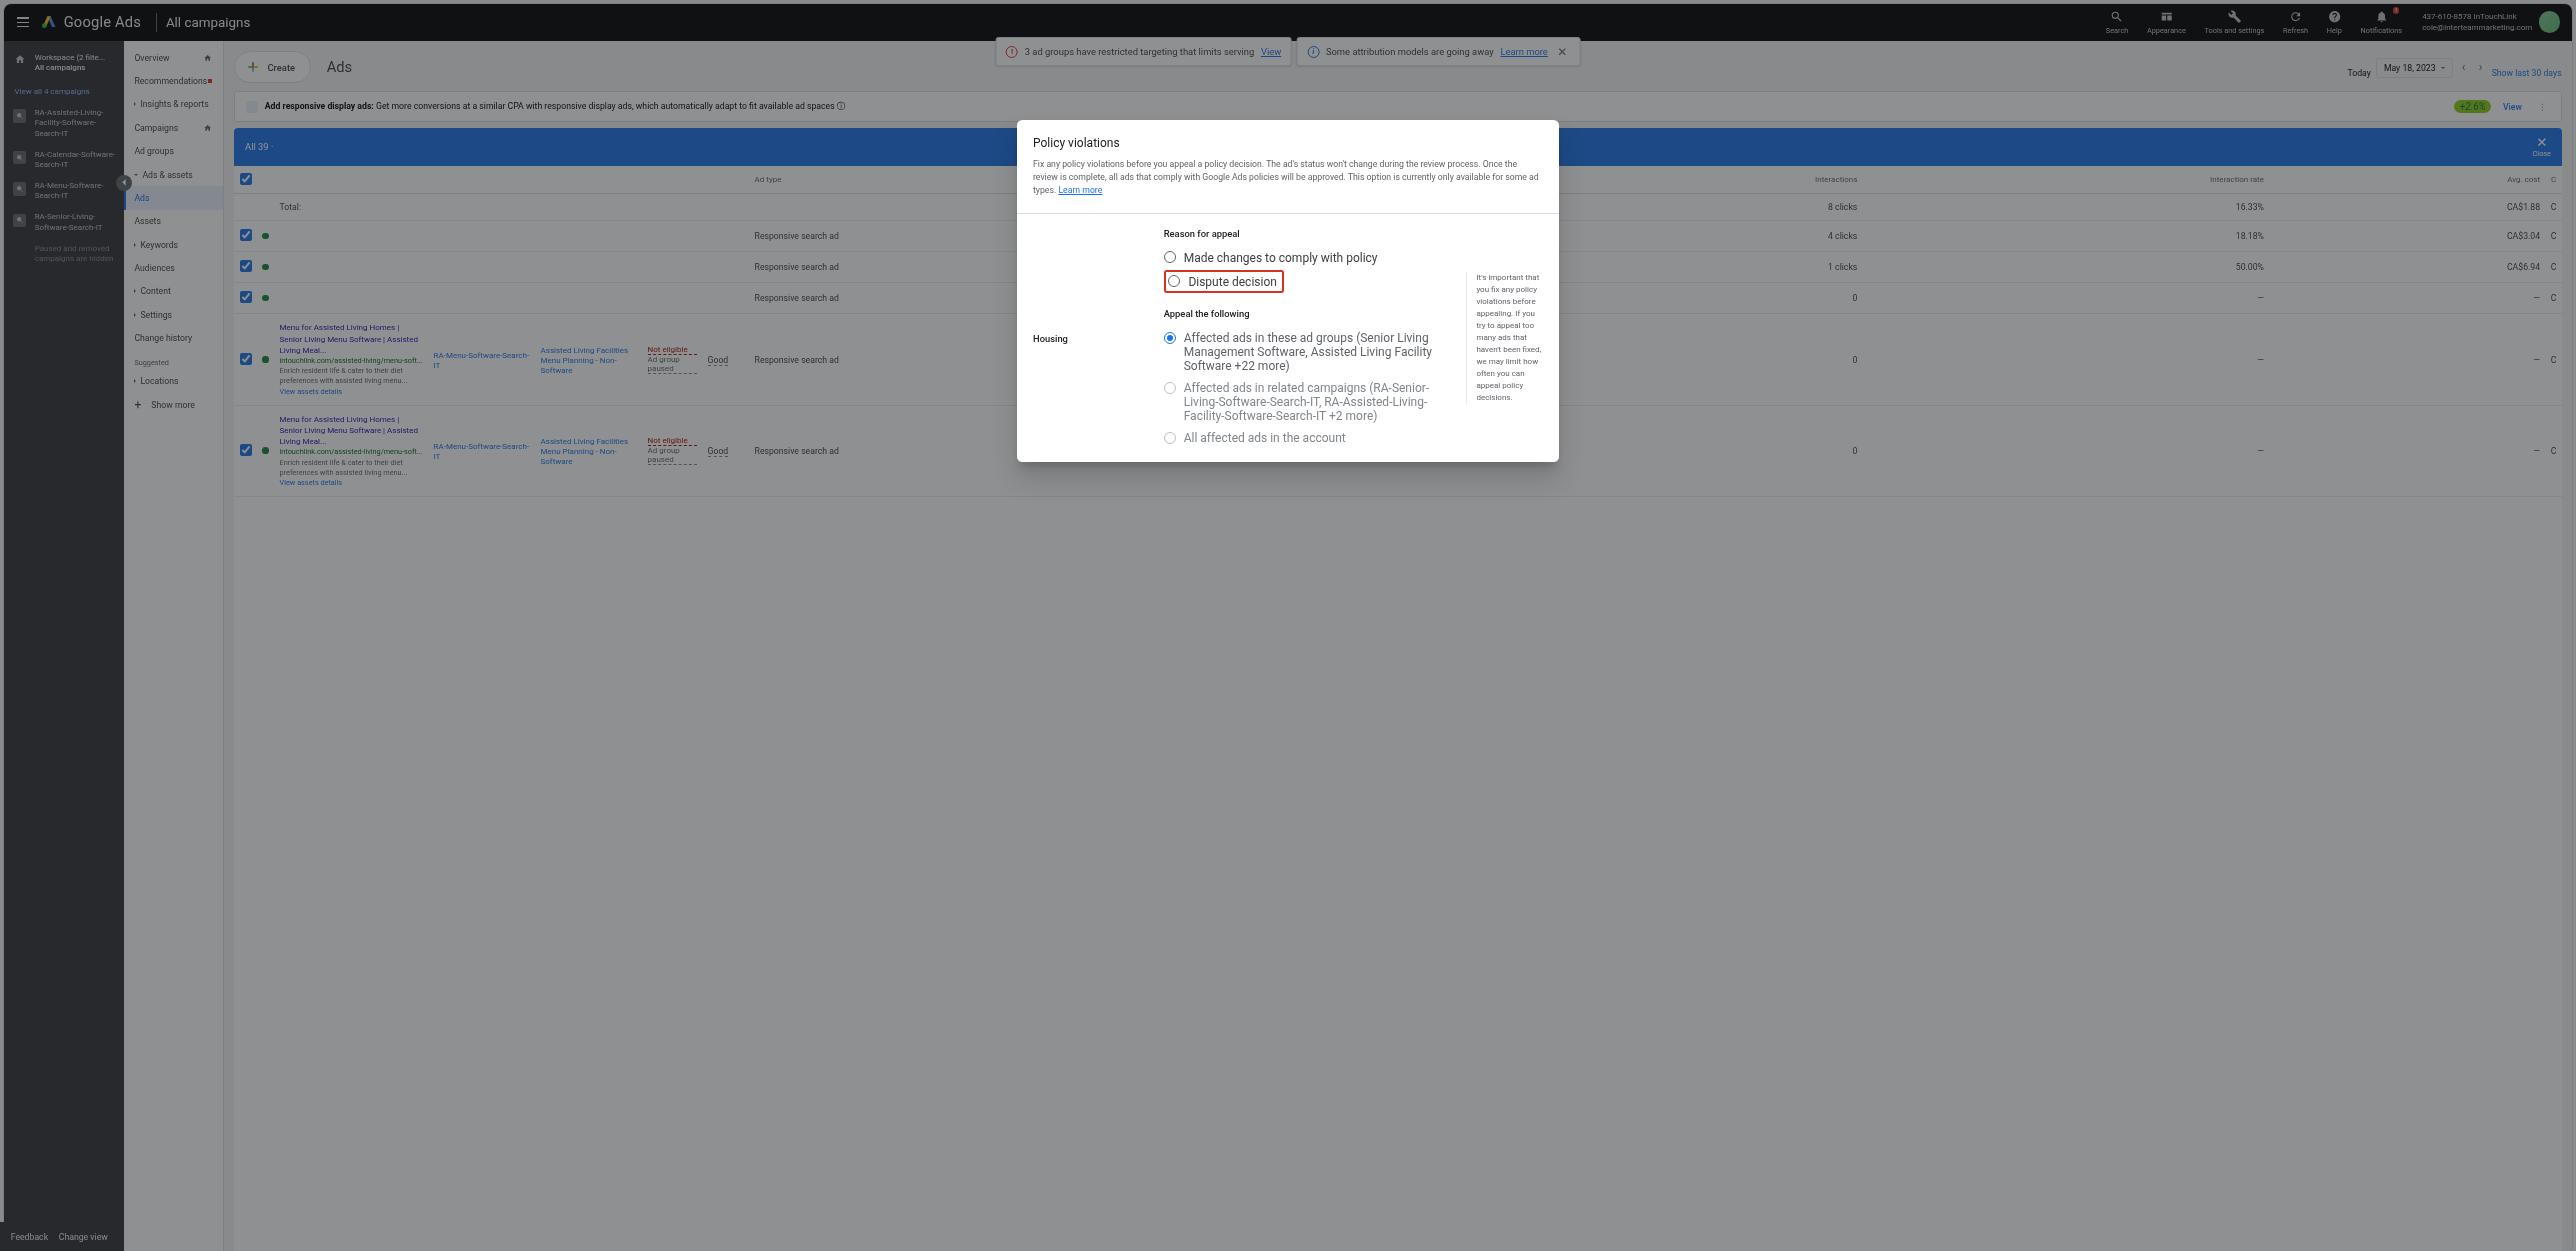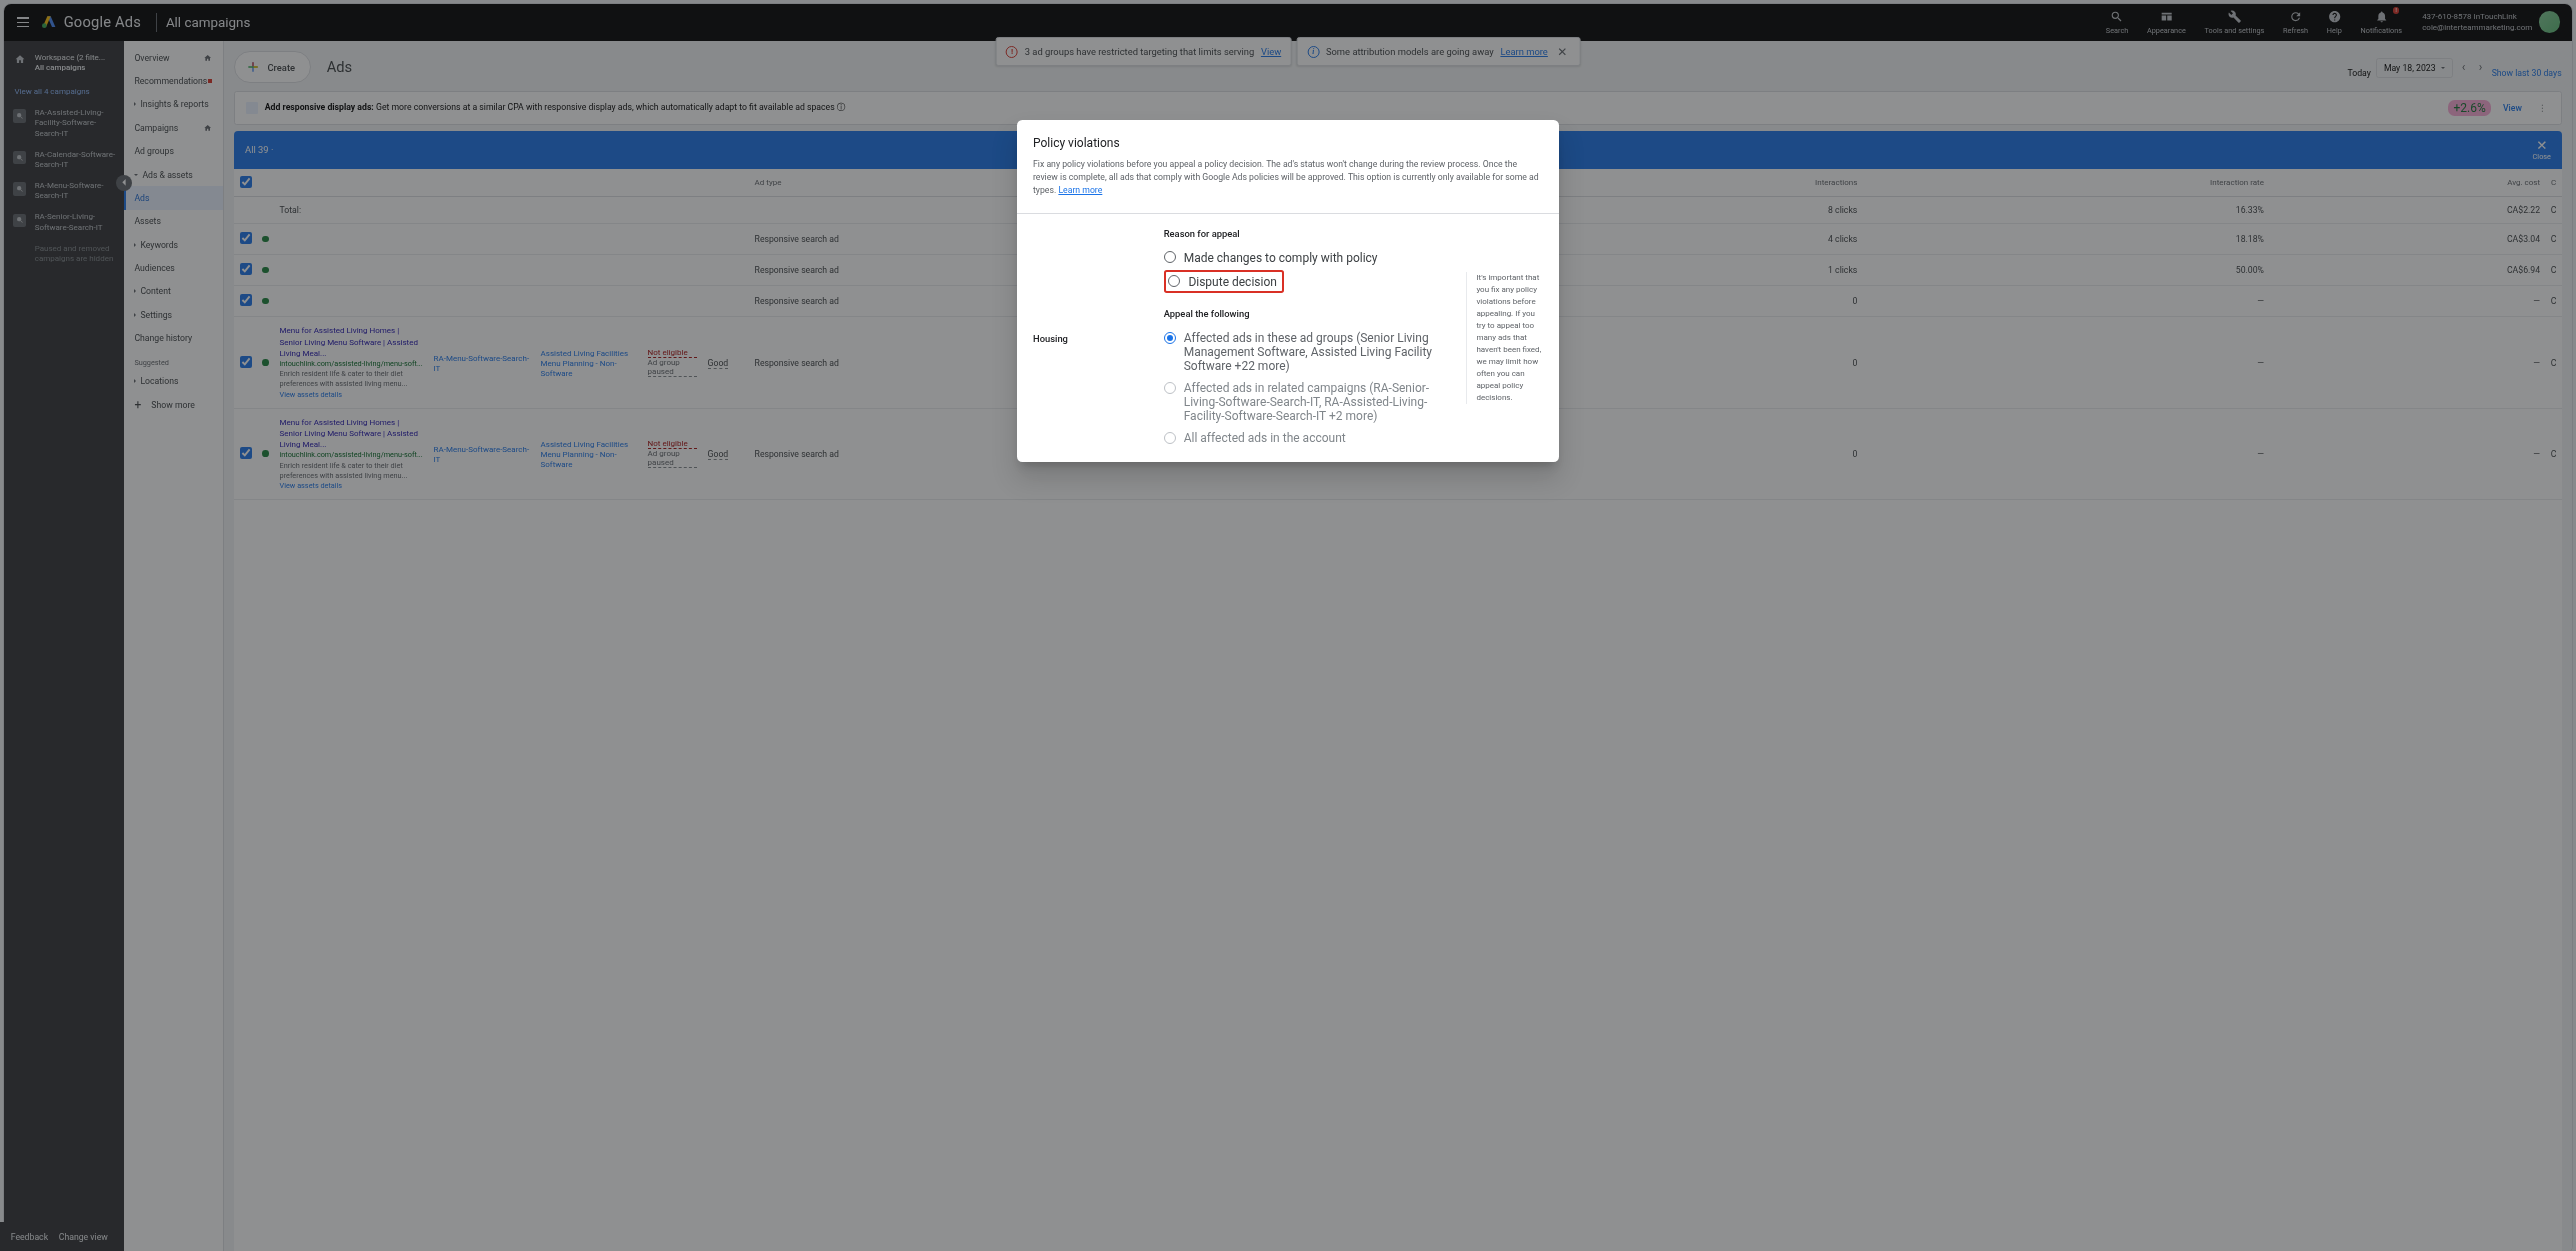--- a/index.html
+++ b/index.html
@@ -65,21 +65,21 @@
 .mid-header { display: flex; align-items: center; padding: 10.7px 10.7px 8px; gap: 10.7px; }
 .create-btn { background: #fff; border: 0.7px solid #dadce0; border-radius: 18.7px; padding: 6.7px 14.7px 6.7px 9.4px; display: flex; align-items: center; gap: 6.7px; font-size: 9.4px; color: #3c4043; cursor: pointer; font-weight: 500; }
 .page-title { font-size: 14.7px; color: #3c4043; margin-left: 5.3px; }
 .date-controls { margin-left: auto; display: flex; align-items: flex-end; gap: 5.3px; font-size: 8.7px; }
 .date-pick { border: 0.7px solid #dadce0; border-radius: 2.7px; padding: 4px 6.7px; display: flex; align-items: center; gap: 5.3px; cursor: pointer; }
 .nav-arrow { padding: 4px; color: #5f6368; cursor: pointer; font-size: 12px; }
 .show-days { color: #1a73e8; cursor: pointer; }
 
 .promo-banner { margin: 0 10.7px 5.3px; border: 0.7px solid #dadce0; border-radius: 2.7px; background: #fff; padding: 8px 10.7px; display: flex; align-items: center; gap: 6.7px; font-size: 8.7px; }
 .promo-banner .cal-icon { width: 12px; height: 12px; background: #e8f0fe; border-radius: 1.3px; }
-.pct-badge { background: #f9a8d4; color: #137333; border-radius: 6.7px; padding: 1.3px 5.3px; font-size: 12px; margin-left: auto; }
+.pct-badge { background: #84cc16; color: #137333; border-radius: 6.7px; padding: 1.3px 5.3px; font-size: 10px; margin-left: auto; font-style: italic; }
 .view-btn { color: #1a73e8; cursor: pointer; font-weight: 500; padding: 0 5.3px; }
 .kebab { color: #5f6368; cursor: pointer; padding: 0 4px; letter-spacing: -0.7px; }
 
 .blue-bar { background: #1a73e8; color: #fff; margin: 0 10.7px; border-radius: 4px 4px 0 0; padding: 8px 10.7px; font-size: 9.4px; display: flex; align-items: center; justify-content: space-between; }
 .blue-close { cursor: pointer; text-align: center; font-size: 7.3px; }
 .blue-close .x { font-size: 13.4px; line-height: 1; }
 
 .table-wrap { margin: 0 10.7px; background: #fff; overflow: auto; flex: 1; }
 .data-table { width: 100%; border-collapse: collapse; font-size: 8.7px; color: #3c4043; }
 .data-table th { text-align: right; padding: 6.7px 5.3px; border-bottom: 0.7px solid #dadce0; color: #5f6368; font-weight: 400; font-size: 8px; white-space: nowrap; }
@@ -402,21 +402,21 @@
               <td class="left" colspan="2"></td>
               <td class="left">Total:</td>
               <td></td>
                 <td></td>
                 <td></td>
                 <td></td>
                 <td></td>
               <td>49</td>
               <td>8 clicks</td>
               <td>16.33%</td>
-              <td>CA$2.22</td>
+              <td>CA$1.88</td>
               <td>C</td>
             </tr>
             <tr>
               <td class="left"><input type="checkbox" class="cb" checked="" style=""></td>
               <td class="left"><span class="status-dot"></span></td>
               <td class="left"></td>
                 <td></td>
                 <td></td>
                 <td></td>
                 <td></td>

